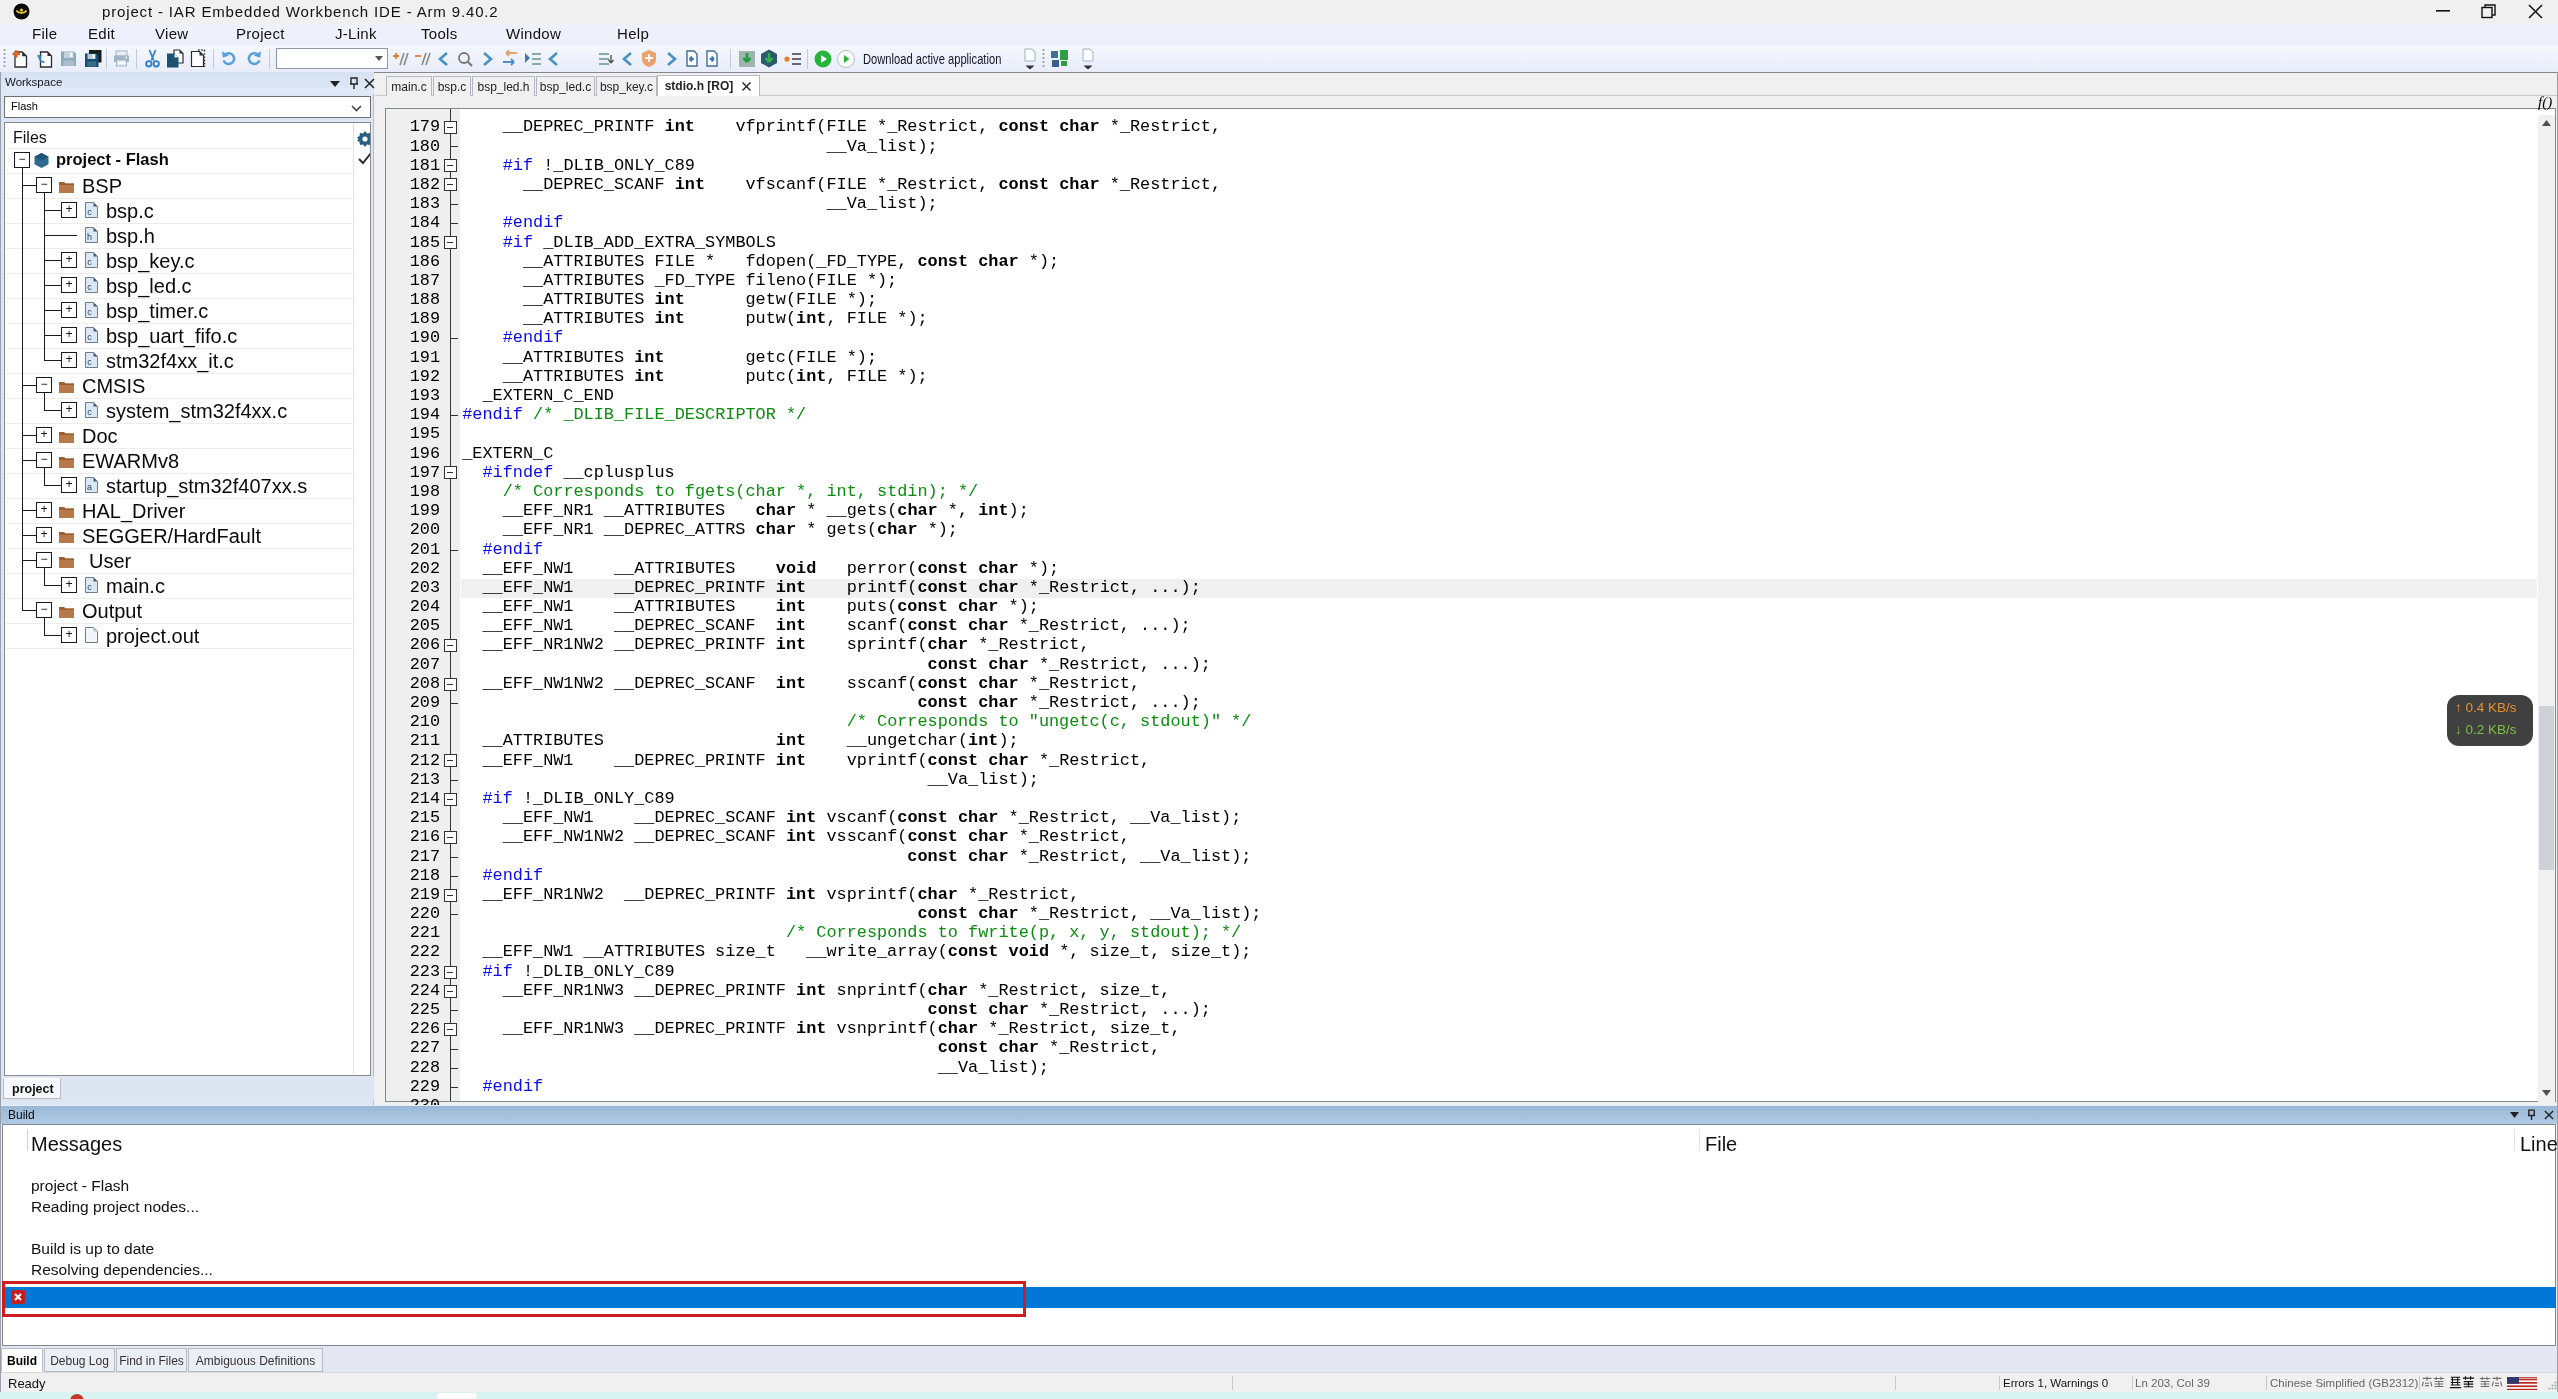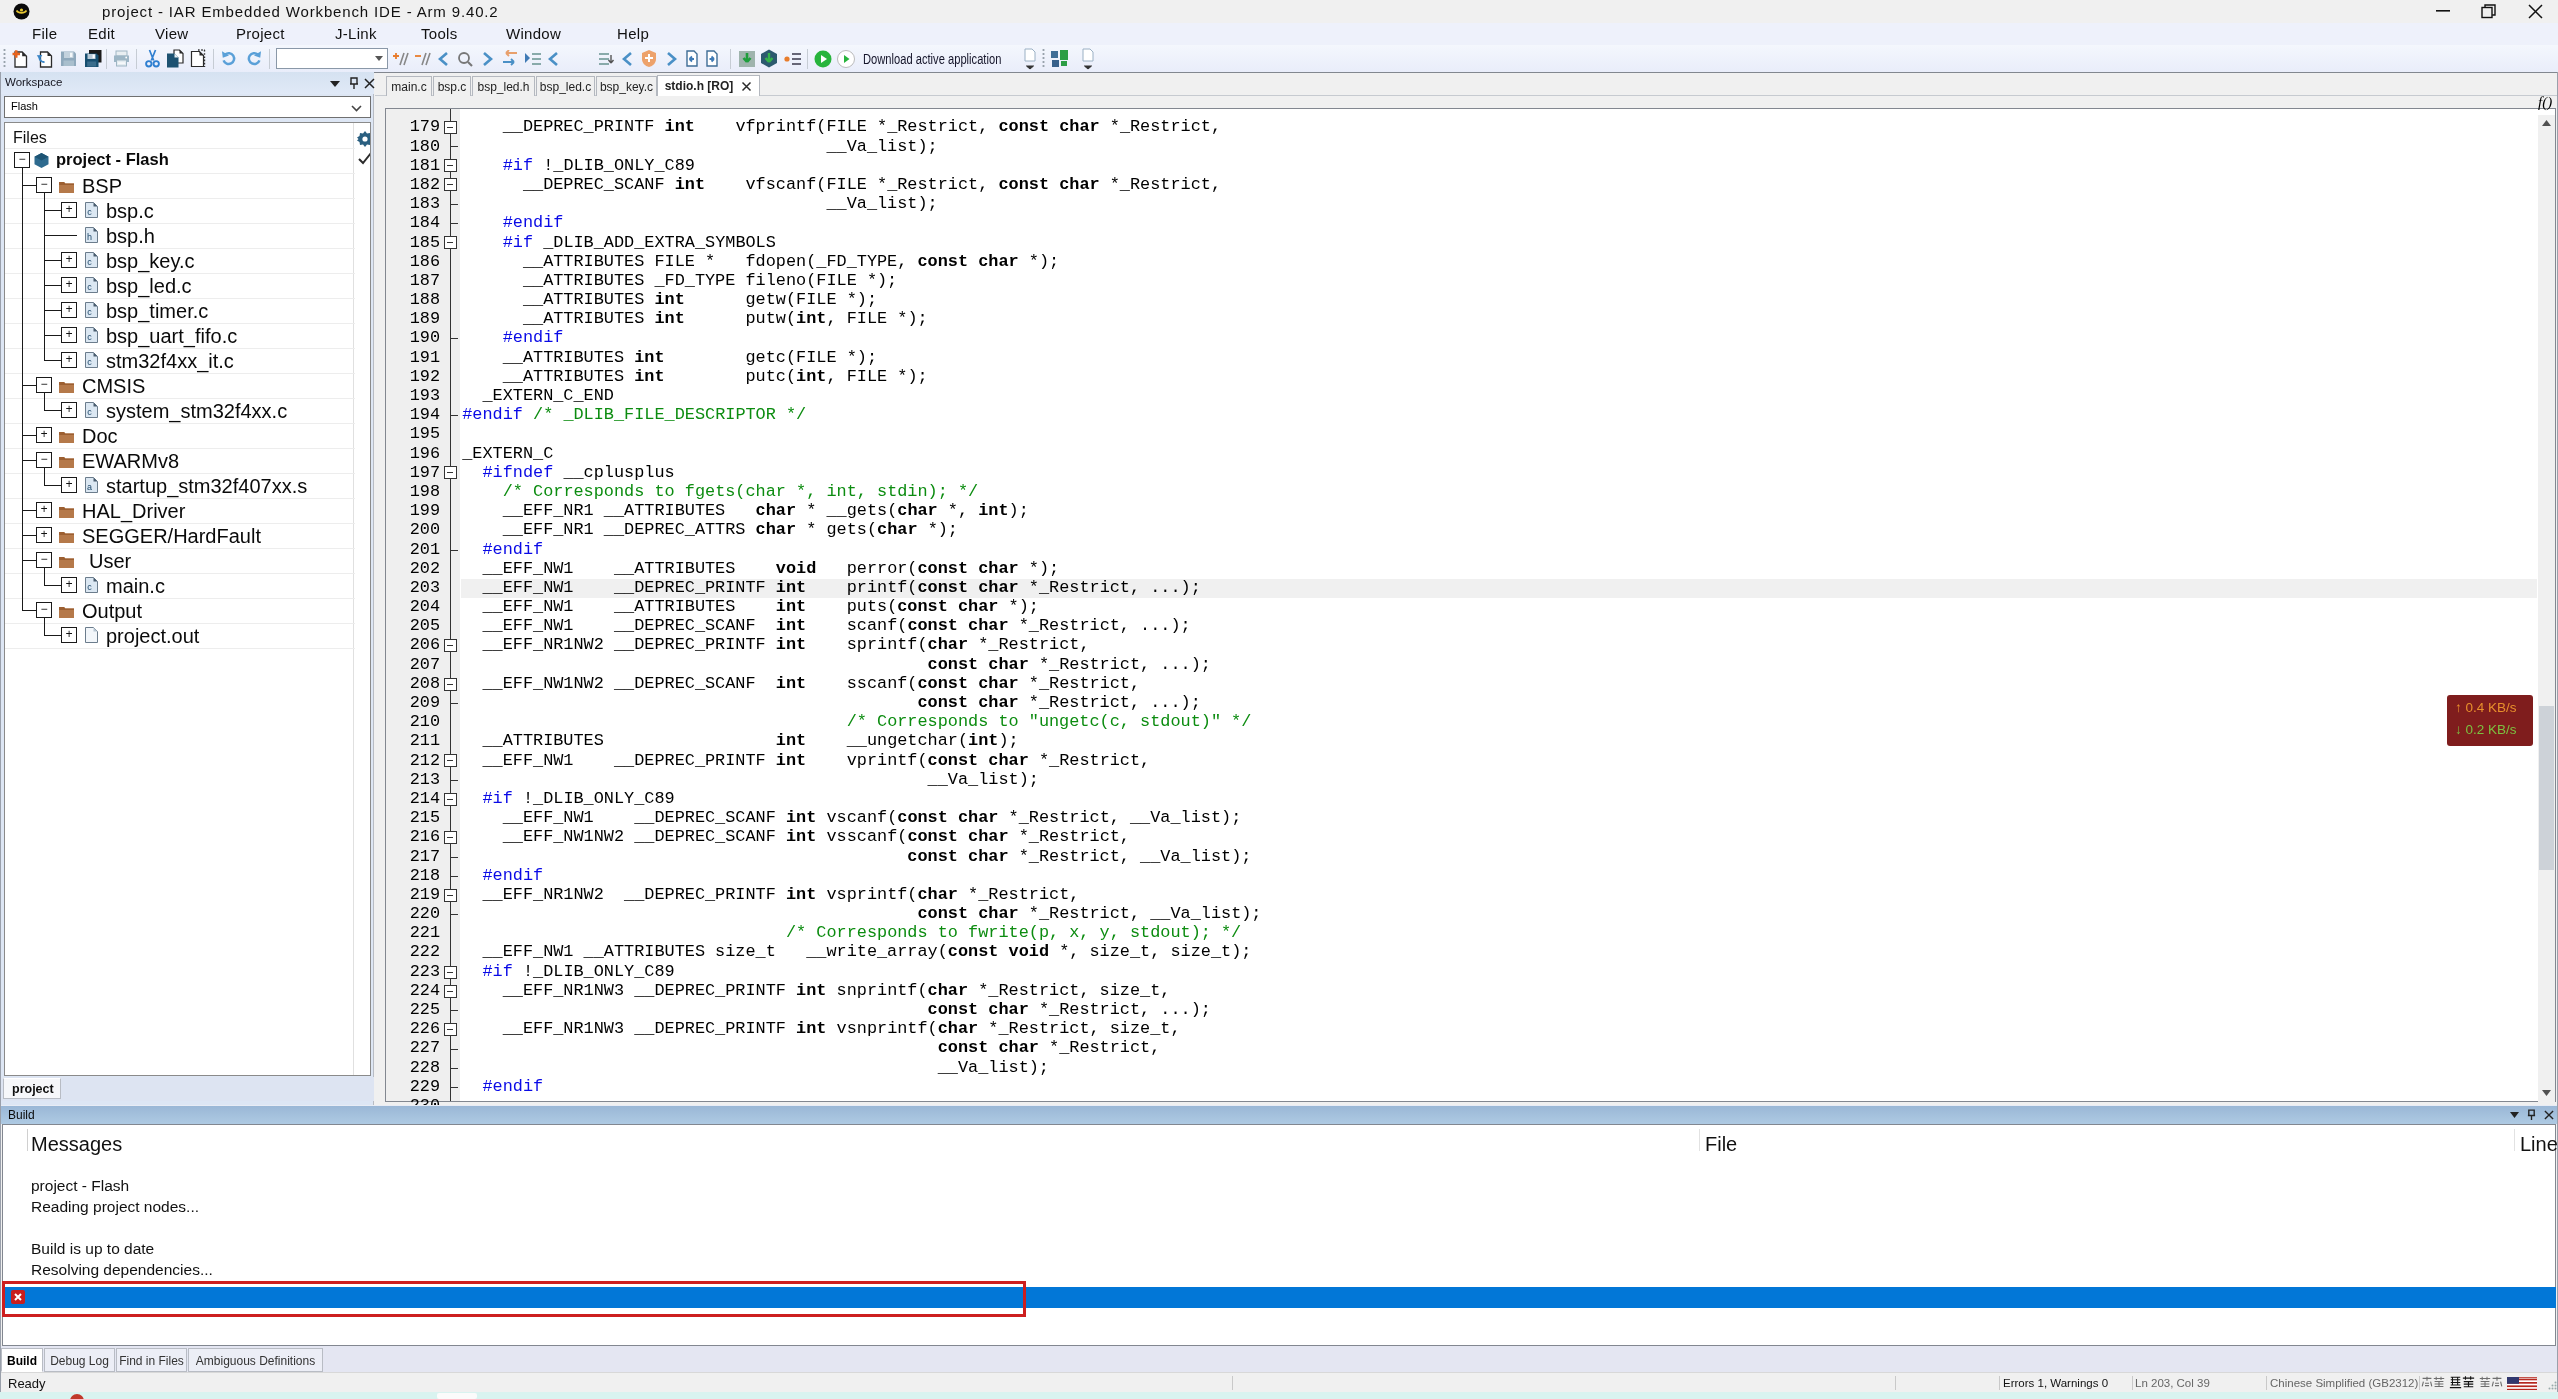--- a/index.html
+++ b/index.html
@@ -600,21 +600,21 @@
     <div style="position:absolute;left:0;top:0;width:17px;height:17px;background:#f0f0f0"><svg width="17" height="17" viewBox="0 0 17 17">
           <polygon points="8.5,5 13,11 4,11" fill="#505050"></polygon>
         </svg></div>
     <div style="position:absolute;left:0;bottom:0;width:17px;height:17px;background:#f0f0f0"><svg width="17" height="17" viewBox="0 0 17 17">
           <polygon points="8.5,11 13,5 4,5" fill="#505050"></polygon>
         </svg></div>
     <div style="position:absolute;left:1px;top:591px;width:15px;height:164px;background:#cdd2d8"></div>
   </div>
 </div>
 
-<div style="position:absolute;left:2447px;top:695px;width:86px;height:51px;background:#7f1d1d;border-radius:3px;z-index:50">
+<div style="position:absolute;left:2447px;top:695px;width:86px;height:51px;background:#404040;border-radius:12px;z-index:50">
   <div style="position:absolute;left:8px;top:5px;font-size:13.5px;color:#e8902c">↑ 0.4 KB/s</div>
   <div style="position:absolute;left:8px;top:27px;font-size:13.5px;color:#7cc040">↓ 0.2 KB/s</div>
 </div>
 
 <div class="abs" id="bpanel">
   <div id="bhead">
       <span>Build</span>
     <svg style="position:absolute;left:2510px;top:6px" width="9" height="6" viewBox="0 0 9 6">
         <polygon points="0,0 9,0 4.5,6" fill="#222"></polygon>
       </svg>

